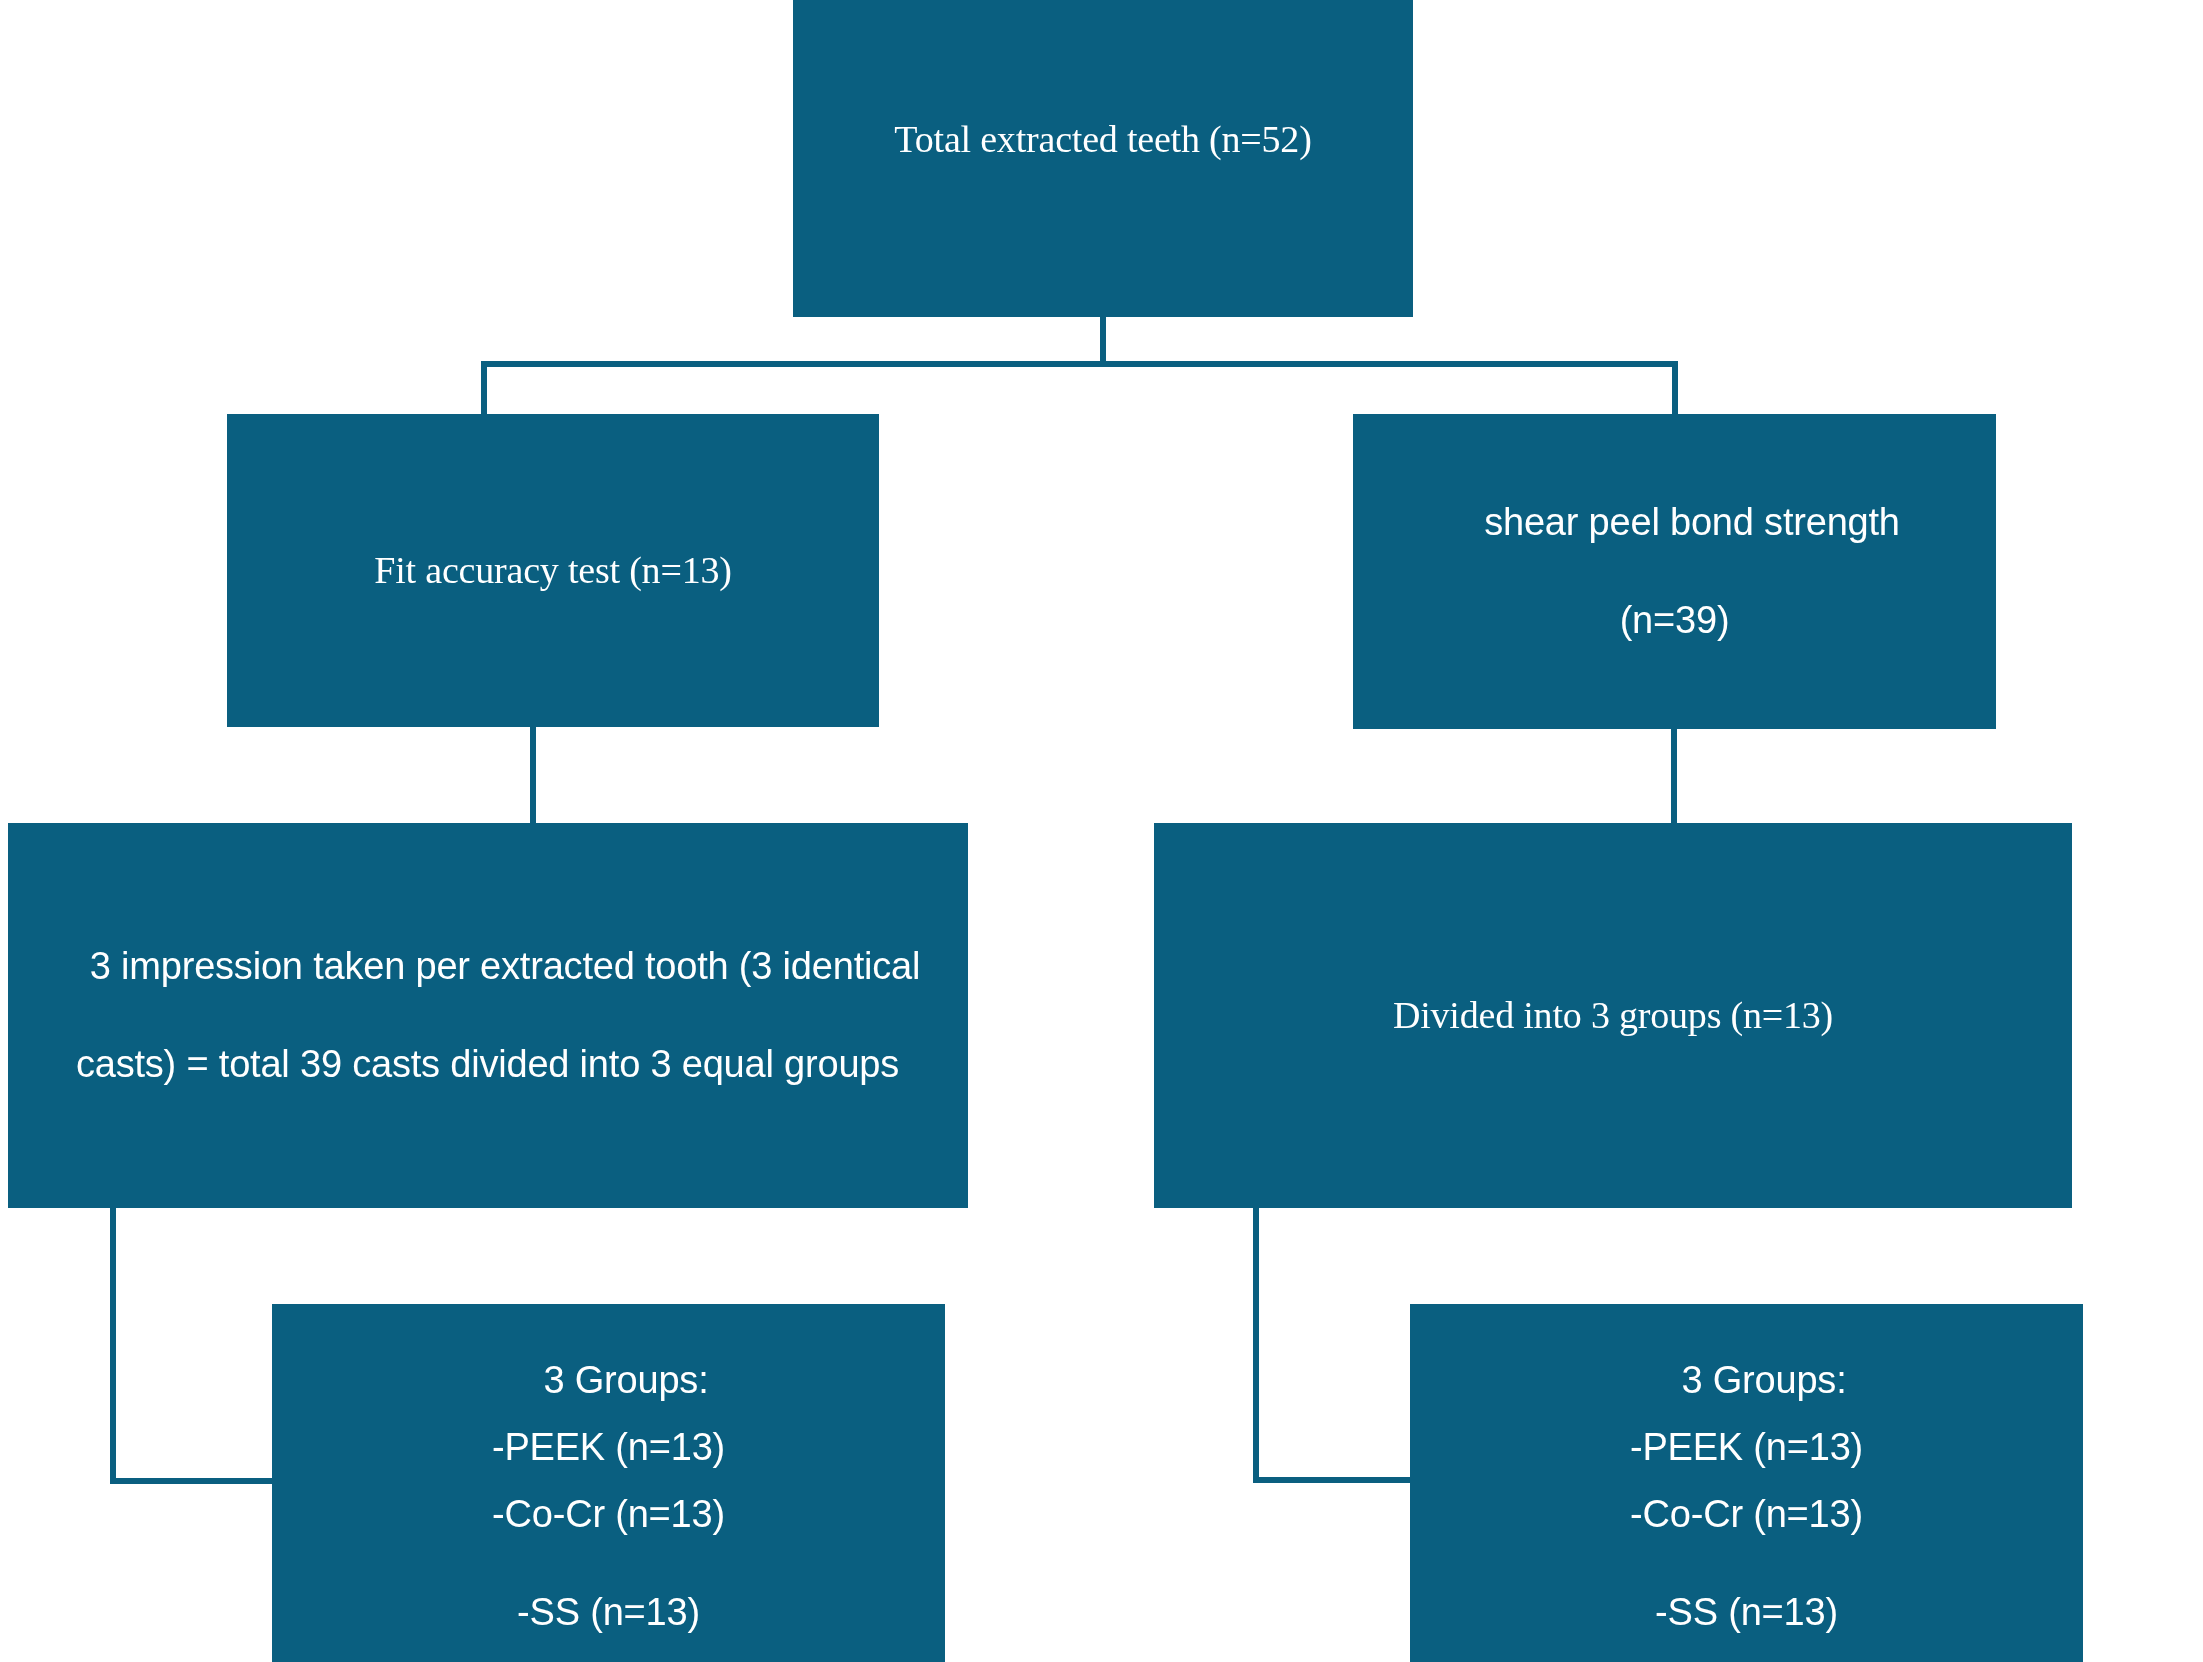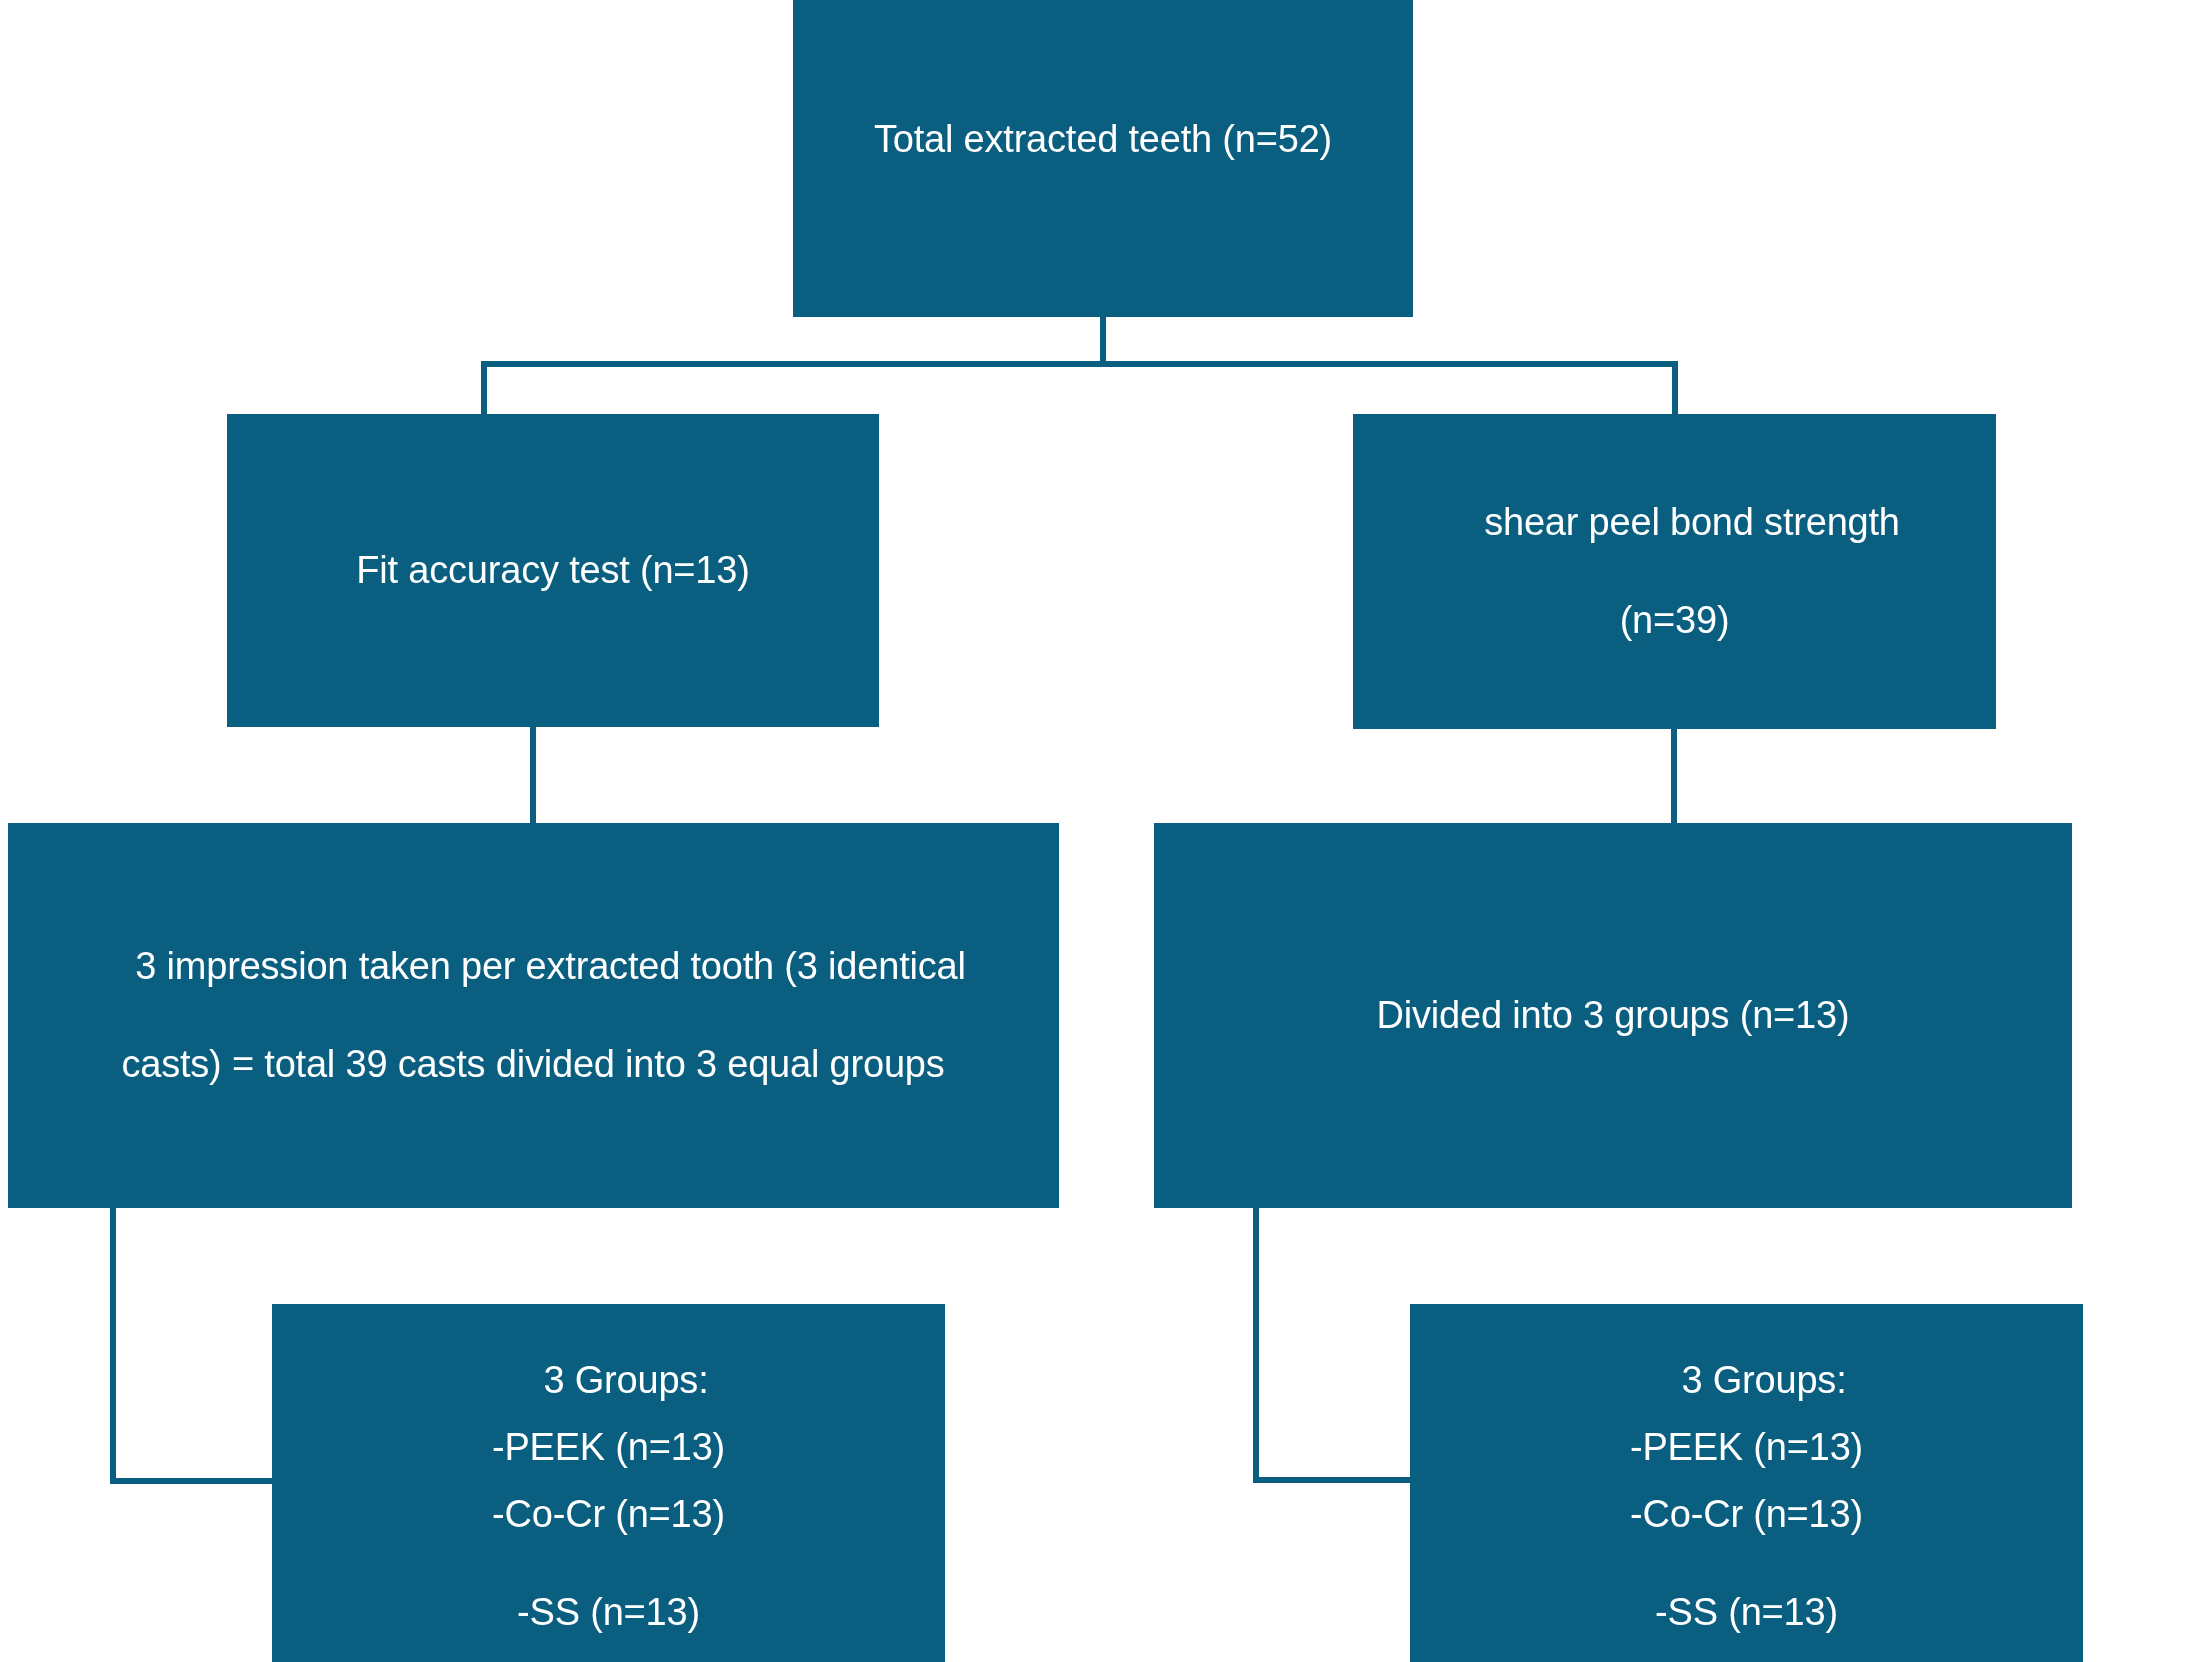--- a/index.html
+++ b/index.html
@@ -29,37 +29,38 @@
     line-height: 1.42;
     font-weight: 400;
     letter-spacing: -0.2px;
   }
   .node .node-text {
     display: block;
     width: 100%;
     padding: 0 0;
     box-sizing: border-box;
     white-space: pre-line;
+    font-family: Liberation Serif, serif;
   }
   
   #node-total {
     left: 793px;  top: -37px;   width: 620px;  height: 354px;
     font-size: 38px;
   }
   #node-fit {
     left: 207px;  top: 414px;   width: 652px;  height: 313px;
     font-size: 38px;
     margin-left: 20px;
   }
   #node-shear {
     left: 1353px; top: 414px;   width: 643px;  height: 315px;
     font-size: 38px;
   }
   #node-impression {
-    left: 7.5px;    top: 823px;   width: 1051px; height: 385px;
+    left: 7.5px;    top: 823px;   width: 960px; height: 385px;
     font-size: 38px;
   }
   #node-divided {
     left: 1154px; top: 823px;   width: 918px; height: 385px;
     font-size: 38px;
   }
   #node-groups-left {
     left: 272px;  top: 1304px;  width: 673px;  height: 386px;
     font-size: 38px;
   }

